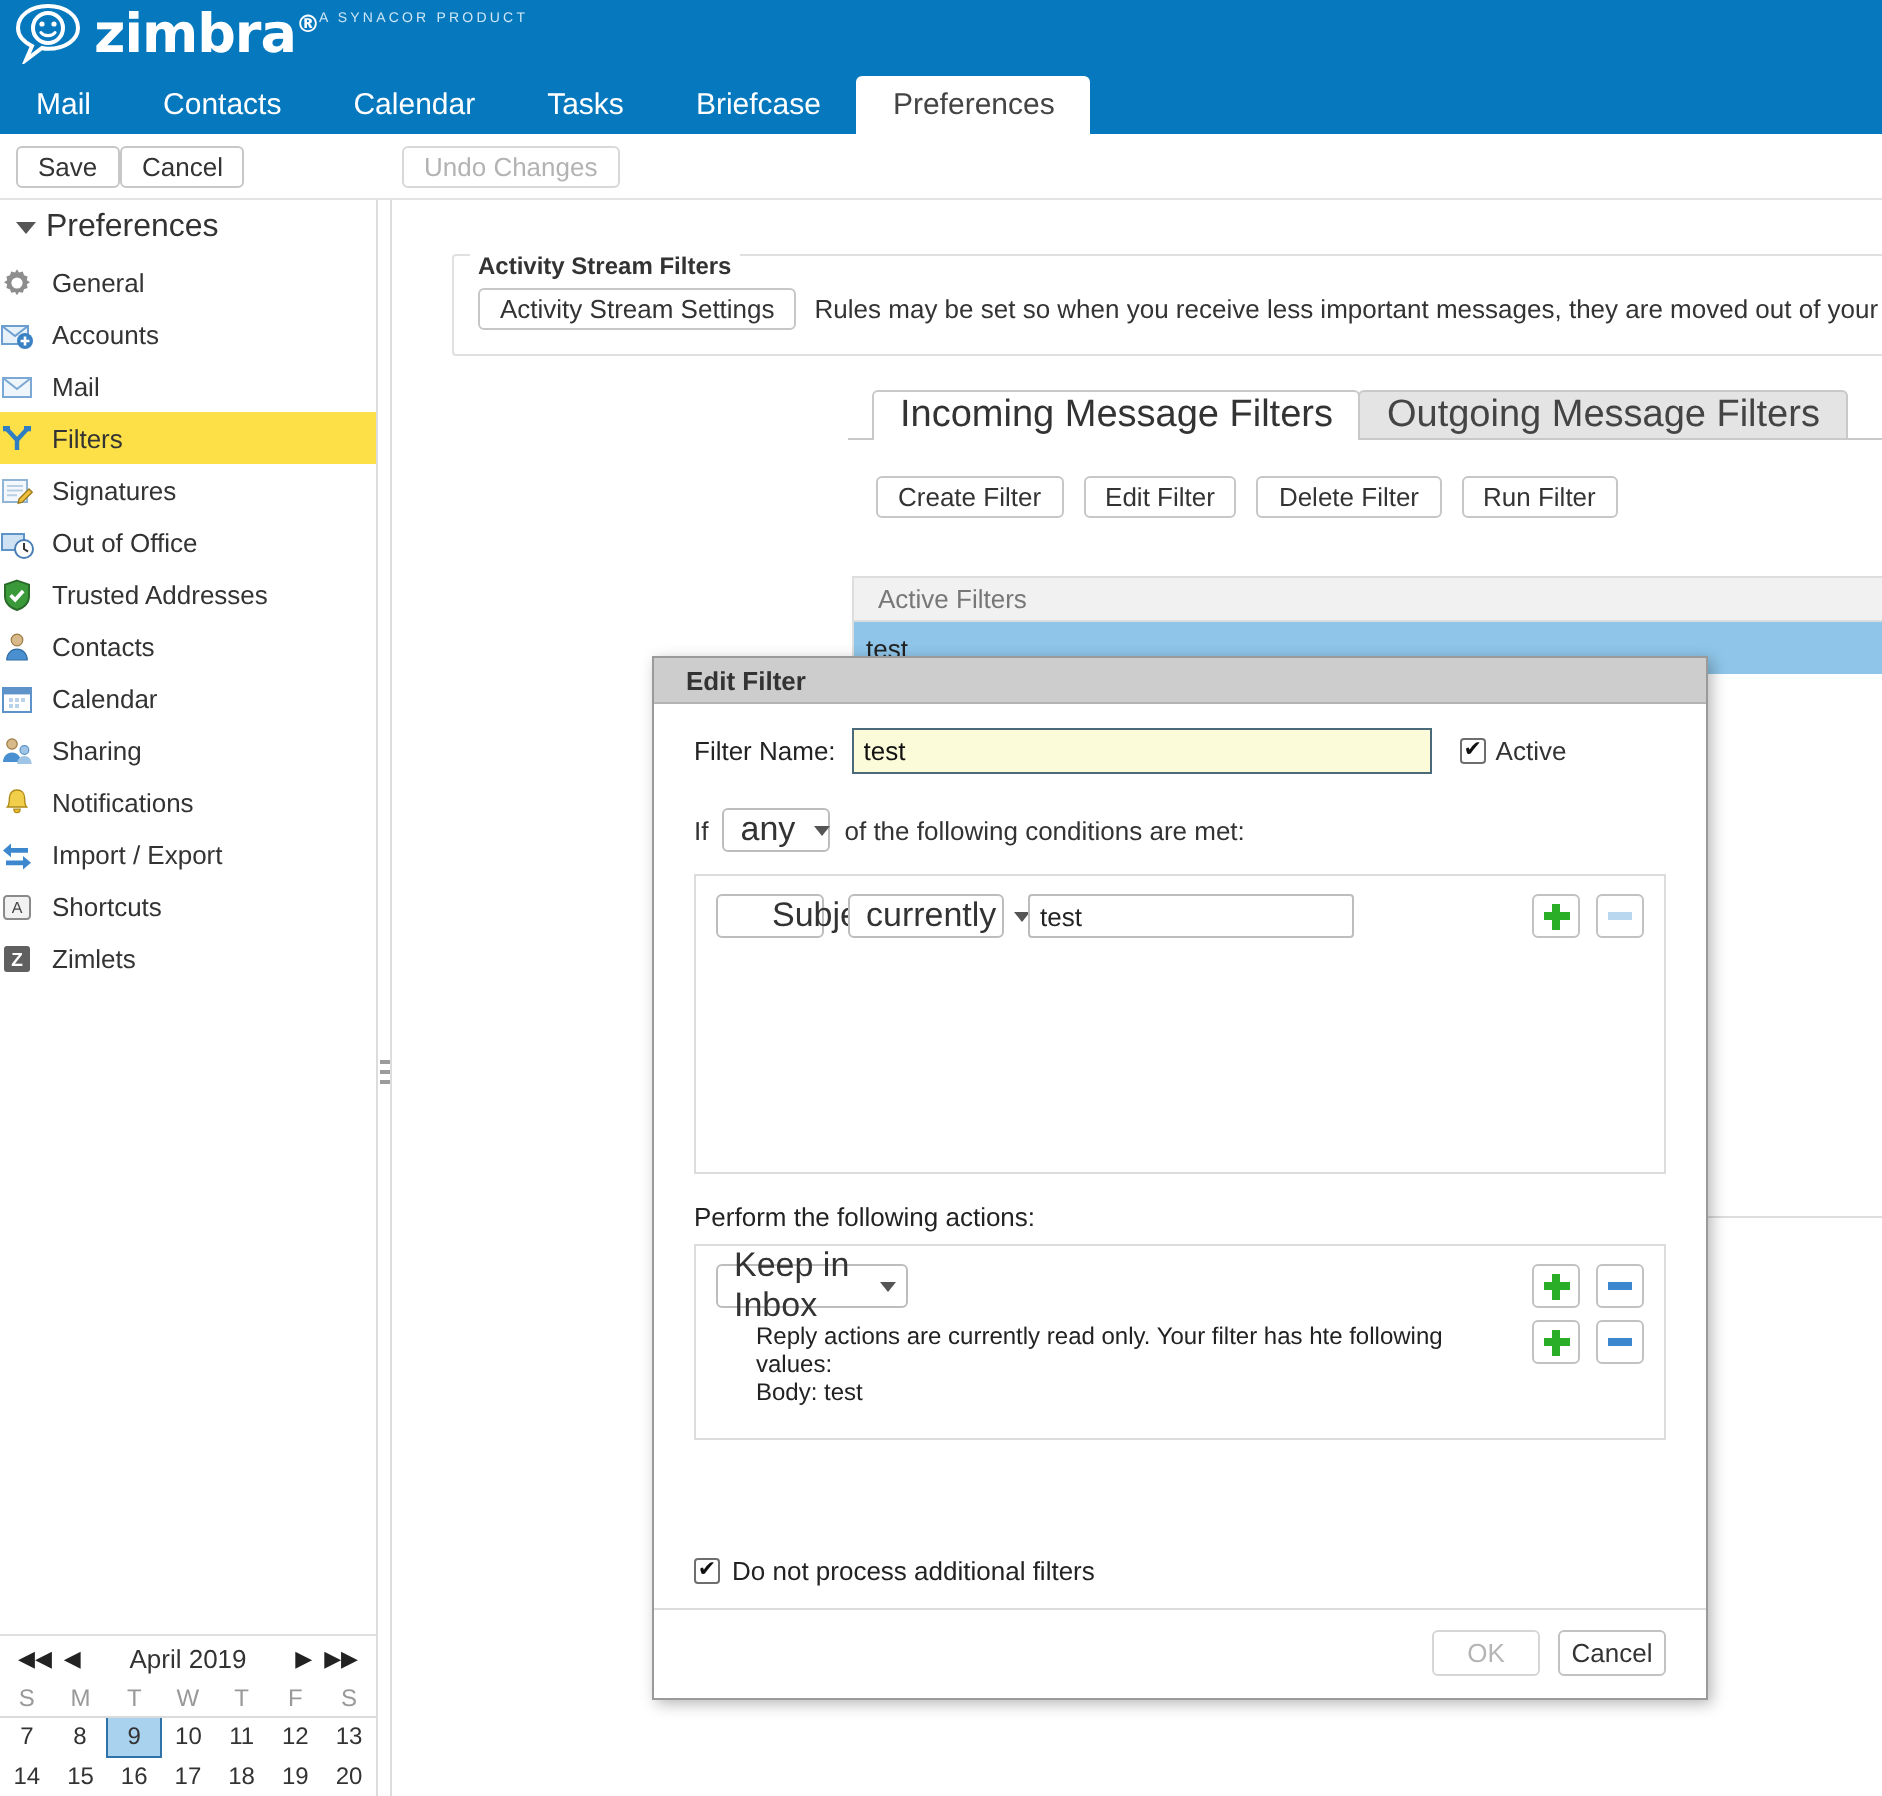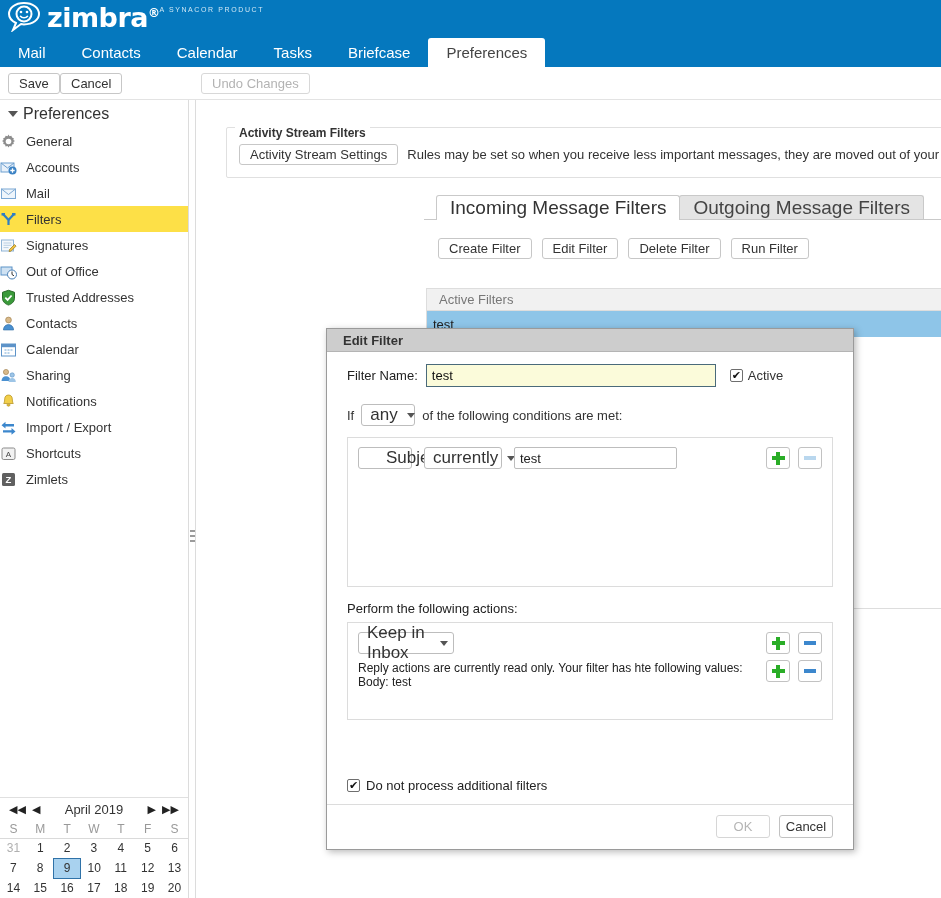--- a/index.html
+++ b/index.html
@@ -225,21 +225,21 @@
   .pm .plus-v { width: 4px; height: 13px; }
   .pm .minus { width: 12px; height: 4px; background: #3c87cd; }
   .pm.off .minus { background: #b9d7ee; }
 
   .actions-label { margin-top: 14px; font-size: 13px; color: #222222; }
   .act-box {
     margin-top: 6px; height: 98px; border: 1px solid #dcdcdc;
     background: #ffffff; padding: 9px 10px;
   }
   .act-row { display: flex; align-items: flex-start; gap: 12px; }
-  .act-row + .act-row { margin-top: 6px; }
+  .act-row + .act-row { margin-top: 6px; margin-left: 20px; }
   .act-note { font-size: 12px; color: #222222; line-height: 14px; padding-top: 1px; }
 
   .bottom-cb { display: flex; align-items: center; gap: 6px; margin-top: 58px; padding-bottom: 11px; }
   .bottom-cb label { font-size: 13px; color: #222222; }
   .dlg-foot {
     border-top: 1px solid #dcdcdc; padding: 10px 20px 11px 0;
     display: flex; justify-content: flex-end; gap: 9px;
   }
   .dbtn {
     width: 54px; height: 23px; border: 1px solid #c2c2c2; border-radius: 3px;
@@ -436,29 +436,20 @@
             <th>S</th>
             <th>M</th>
             <th>T</th>
             <th>W</th>
             <th>T</th>
             <th>F</th>
             <th>S</th>
           </tr>
         </thead>
         <tbody>
-          <tr>
-            <td class="other">31</td>
-            <td>1</td>
-            <td>2</td>
-            <td>3</td>
-            <td>4</td>
-            <td>5</td>
-            <td>6</td>
-          </tr>
           <tr>
             <td>7</td>
             <td>8</td>
             <td class="today">9</td>
             <td>10</td>
             <td>11</td>
             <td>12</td>
             <td>13</td>
           </tr>
           <tr>

